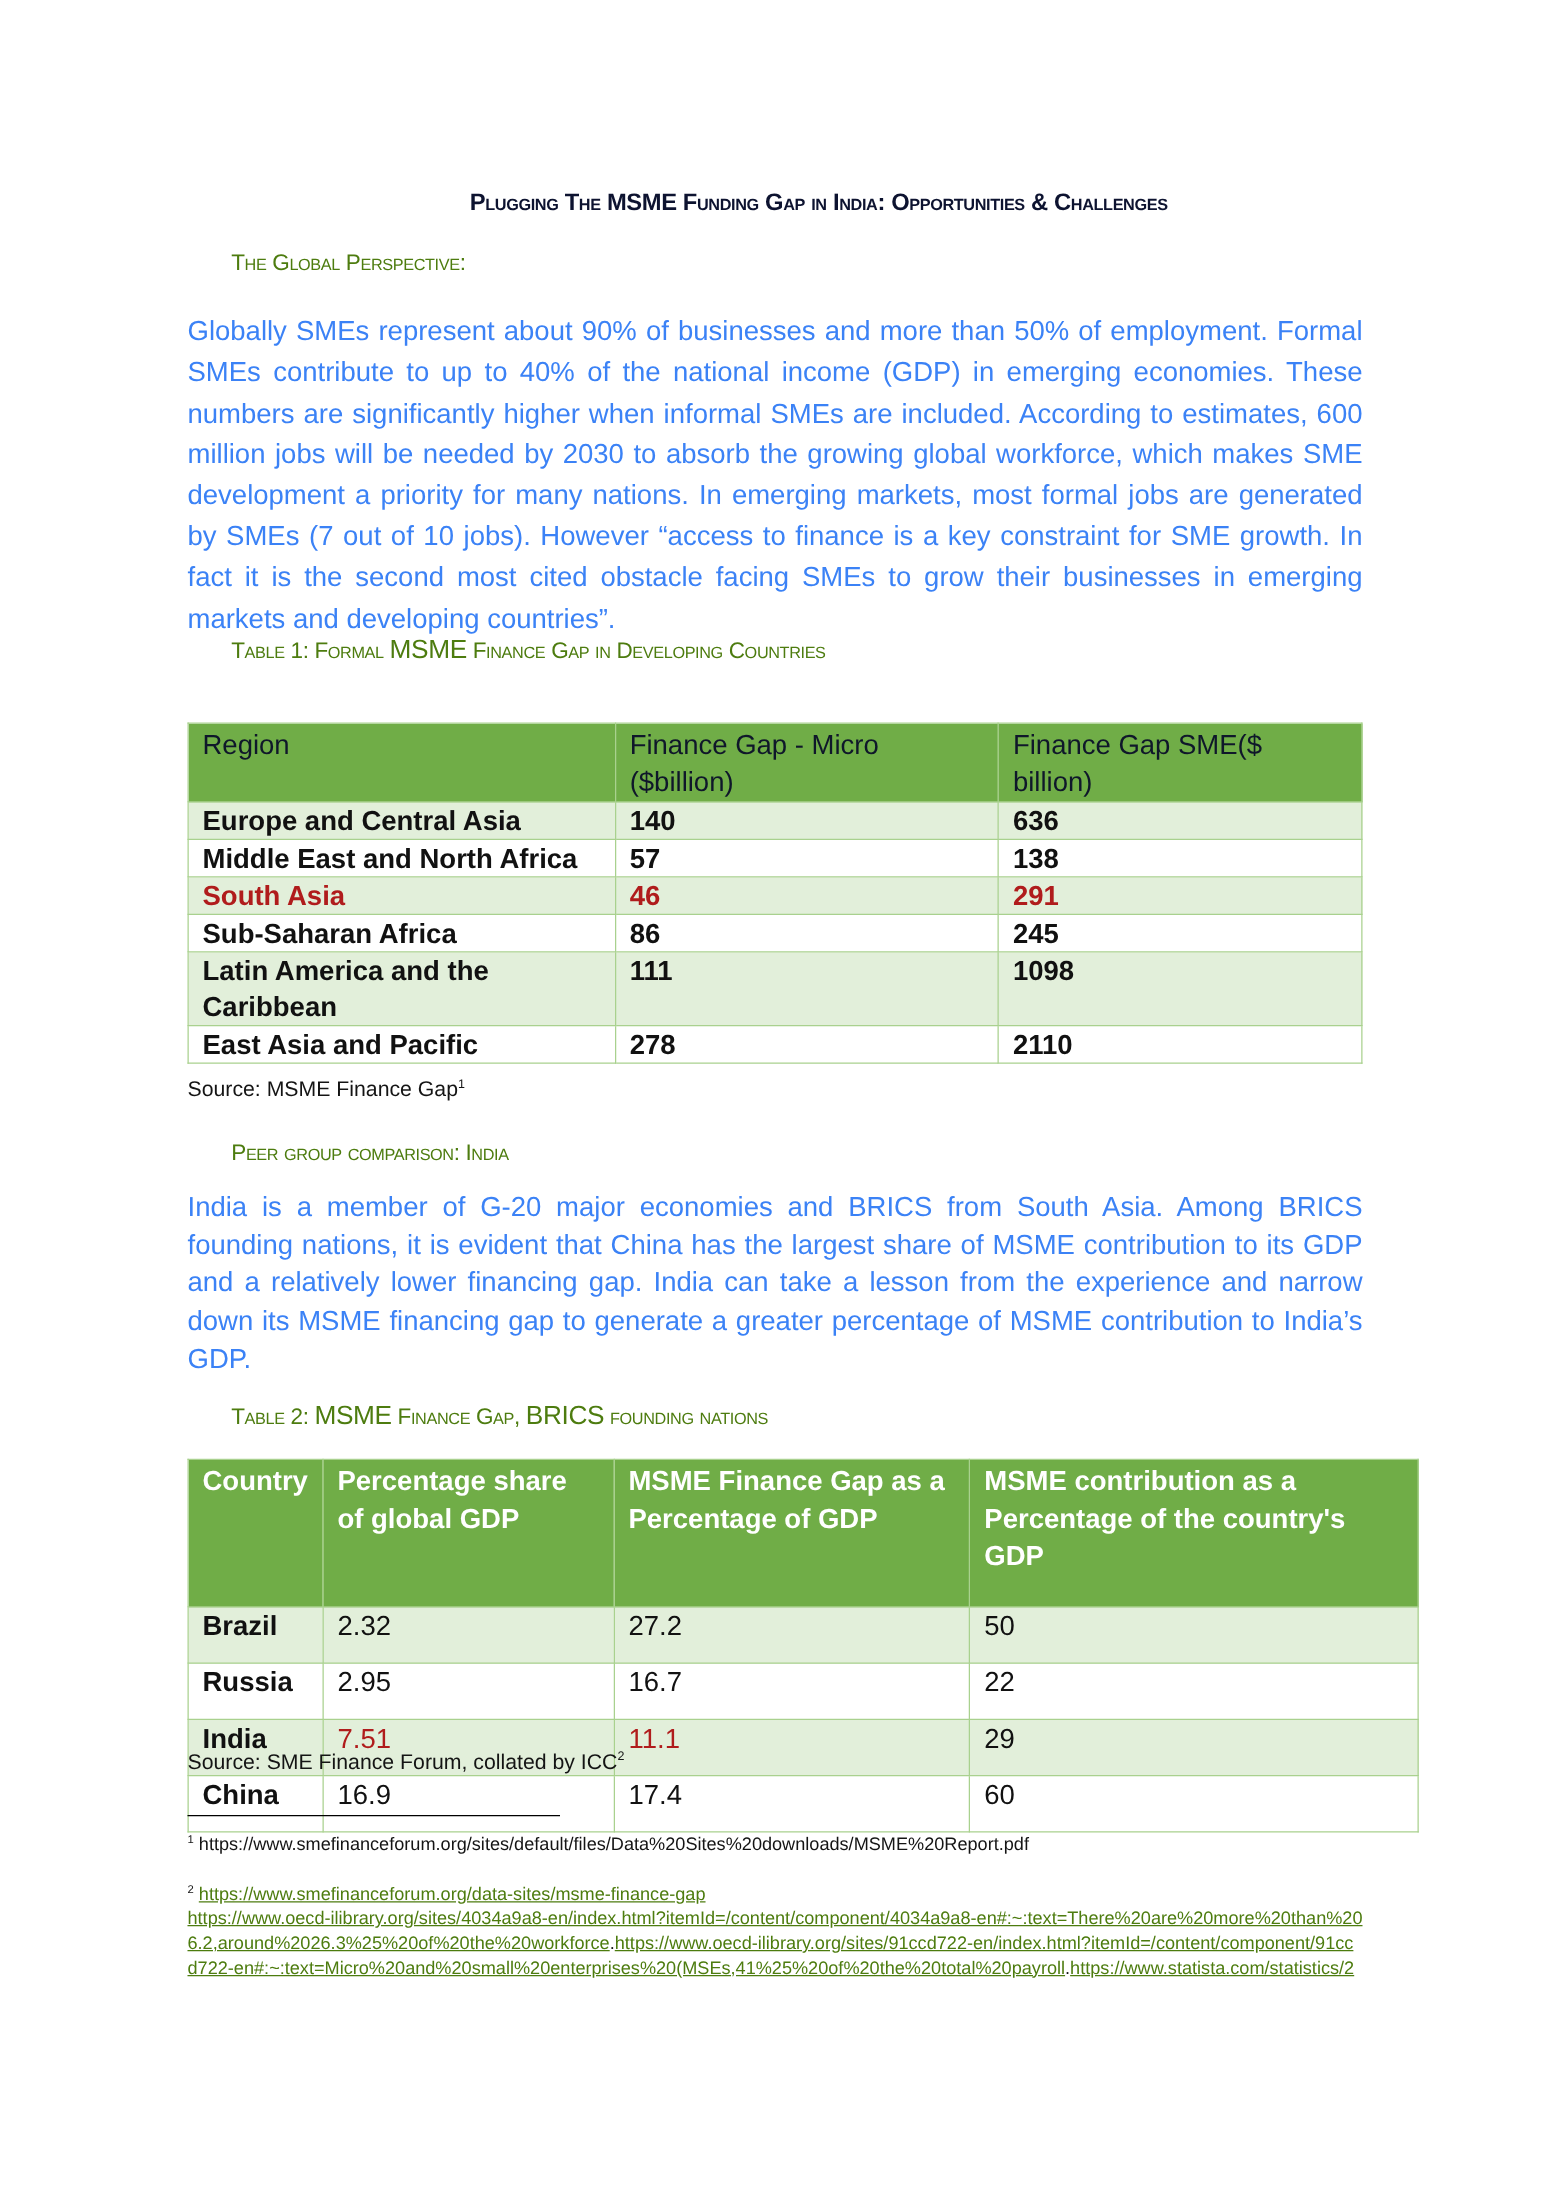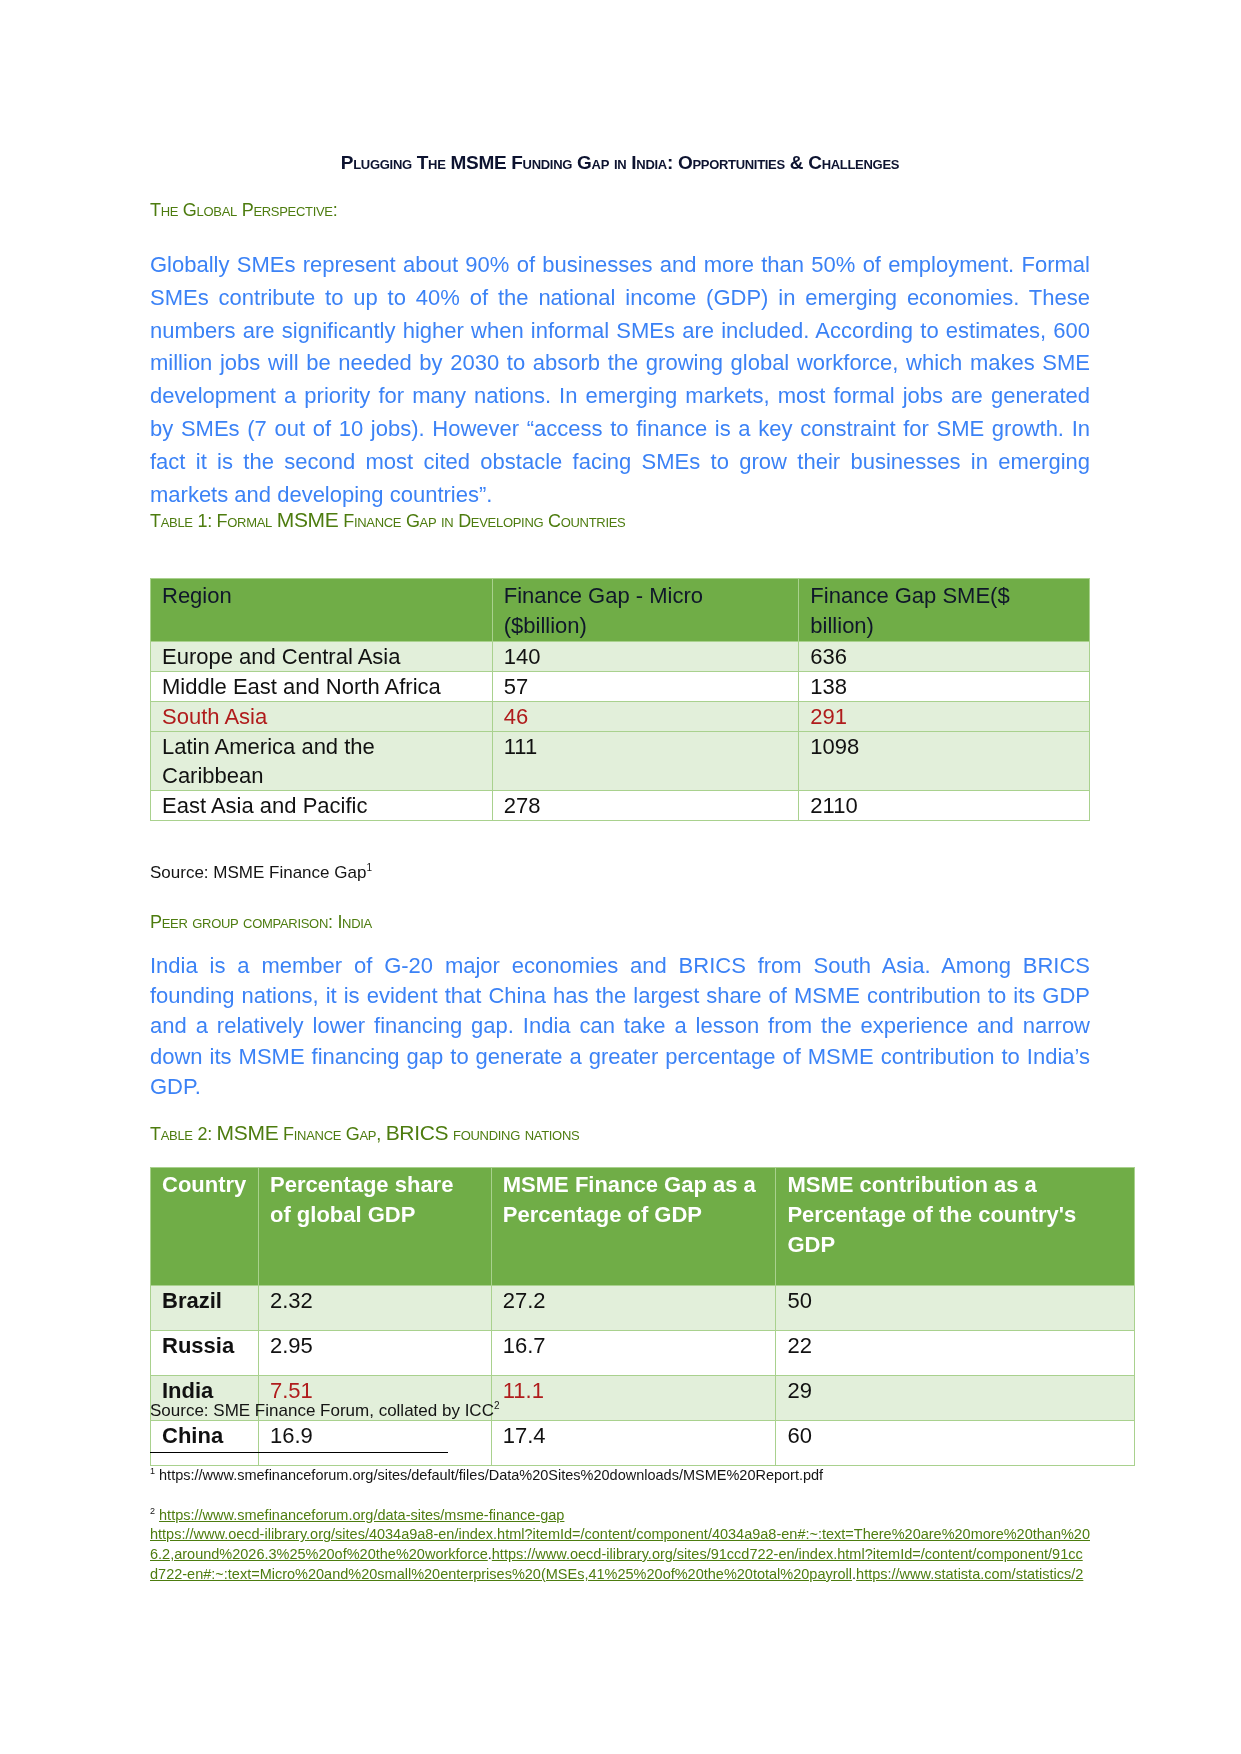--- a/index.html
+++ b/index.html
@@ -10,32 +10,32 @@
   .page { position: absolute; left: 0; top: 0; width: 1241px; height: 1754px; }
   .abs { position: absolute; }
   .sc-title {
     left: 150px; width: 940px; top: 152px; text-align: center;
     font-family: "Liberation Sans Narrow", "Liberation Sans", sans-serif;
     font-weight: bold; font-size: 19px; color: #0d1330; letter-spacing: -0.3px;
   }
   .heading {
     font-weight: normal; color: #4d7c0f; font-size: 18px; letter-spacing: -0.3px;
   }
-  .sc { font-variant: small-caps; }
+  .sc { font-variant: small-caps; margin-left: 35px; }
   .big { font-size: 21px; }
   .para {
     left: 150px; width: 940px; font-size: 22px; line-height: 32.8px;
     text-align: justify; color: #3b82f6;
   }
   table { border-collapse: collapse; position: absolute; }
   td, th { vertical-align: top; text-align: left; }
   .t1 { left: 150px; top: 578px; width: 940px; font-size: 22px; }
   .t1 th, .t1 td { border: 1px solid #a9d18e; padding: 2px 11px 0 11px; line-height: 30px; }
   .t1 th { background: #70ad47; color: #0f172a; font-weight: normal; height: 60px; }
-  .t1 td { height: 27px; line-height: 29px; padding-top: 0; }
+  .t1 td { height: 27px; line-height: 29px; padding-top: 0; font-weight: bold; }
   .row-alt td { background: #e2efda; }
   .row-plain td { background: #ffffff; }
   .hl { color: #b01c1c; }
   .t2 { left: 150px; top: 1167px; width: 985px; font-size: 22px; }
   .t2 th, .t2 td { border: 1px solid #a9d18e; padding: 2px 11px 14px 11px; }
   .t2 th { background: #70ad47; color: #ffffff; font-weight: bold; line-height: 30px; height: 101px; }
   .t2 td { height: 29px; line-height: 30px; padding-top: 0; }
   .t2 td.country { font-weight: bold; }
   .source { left: 150px; font-size: 17px; color: #141414; }
   .source sup { font-size: 10px; }
@@ -80,20 +80,25 @@
       </tr>
       <tr class="row-plain">
         <td>Middle East and North Africa</td>
         <td>57</td>
         <td>138</td>
       </tr>
       <tr class="row-alt hl">
         <td>South Asia</td>
         <td>46</td>
         <td>291</td>
+      </tr>
+      <tr class="row-plain">
+        <td>Sub-Saharan Africa</td>
+        <td>86</td>
+        <td>245</td>
       </tr>
       <tr class="row-alt">
         <td style="padding-right:90px;">Latin America and the Caribbean</td>
         <td>111</td>
         <td>1098</td>
       </tr>
       <tr class="row-plain">
         <td>East Asia and Pacific</td>
         <td>278</td>
         <td>2110</td>

